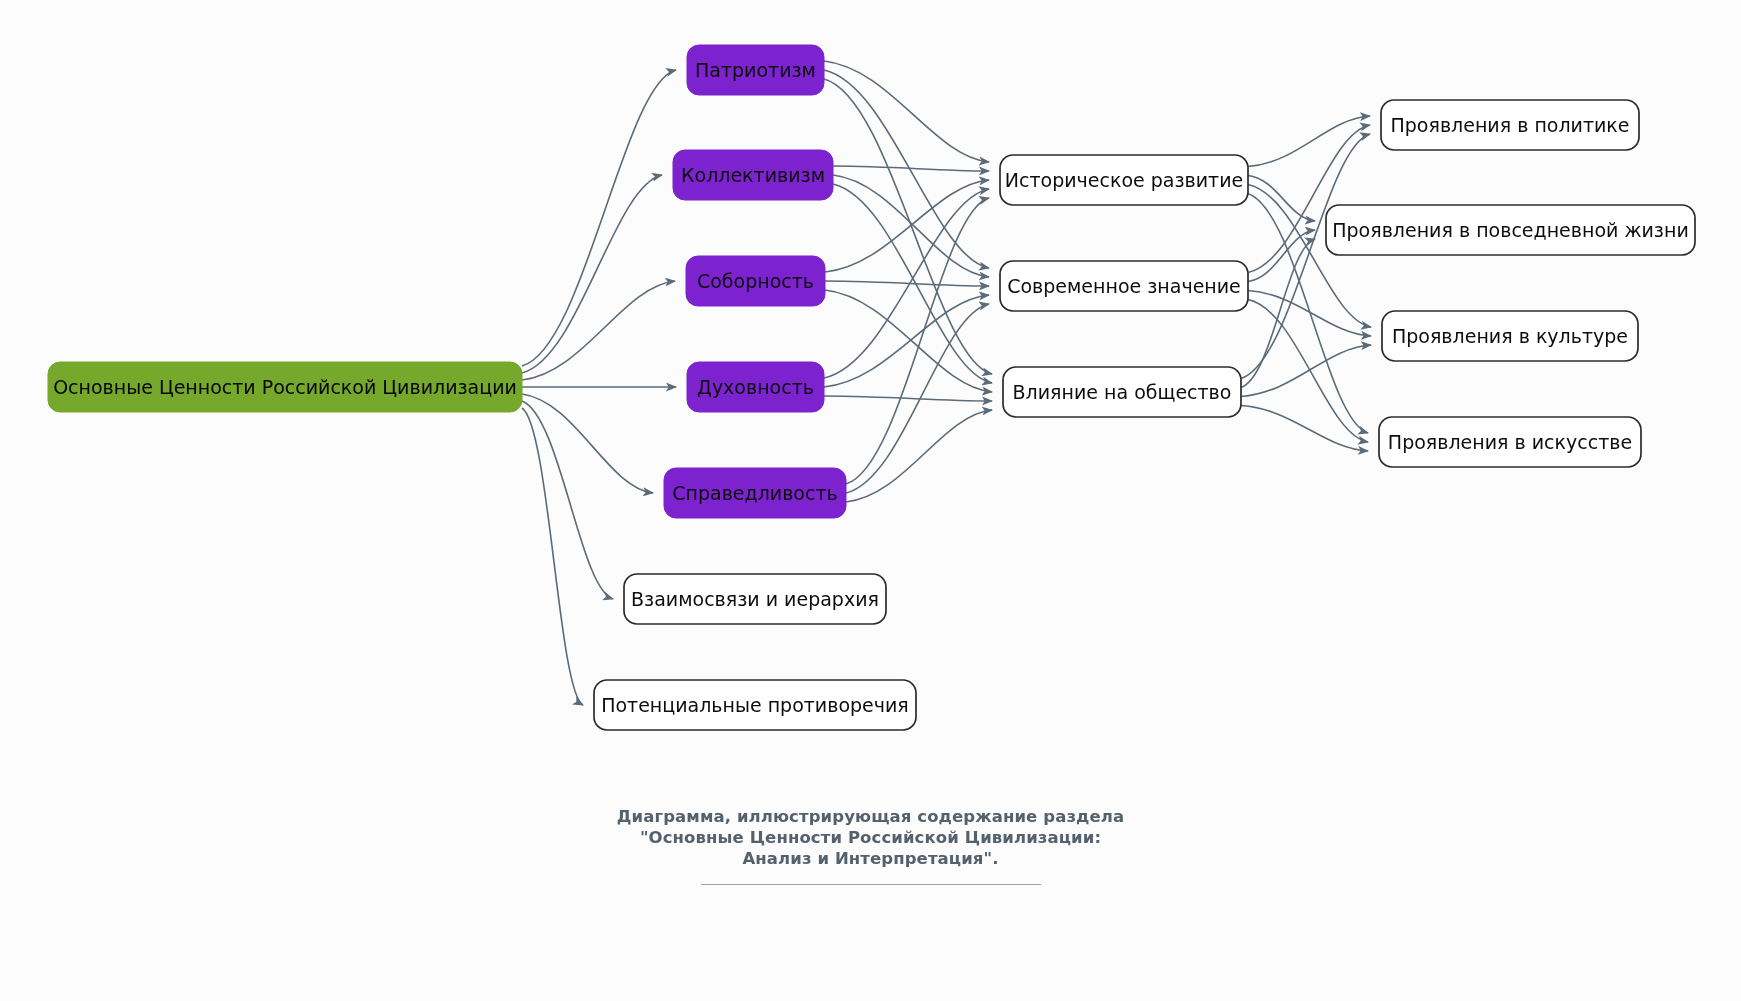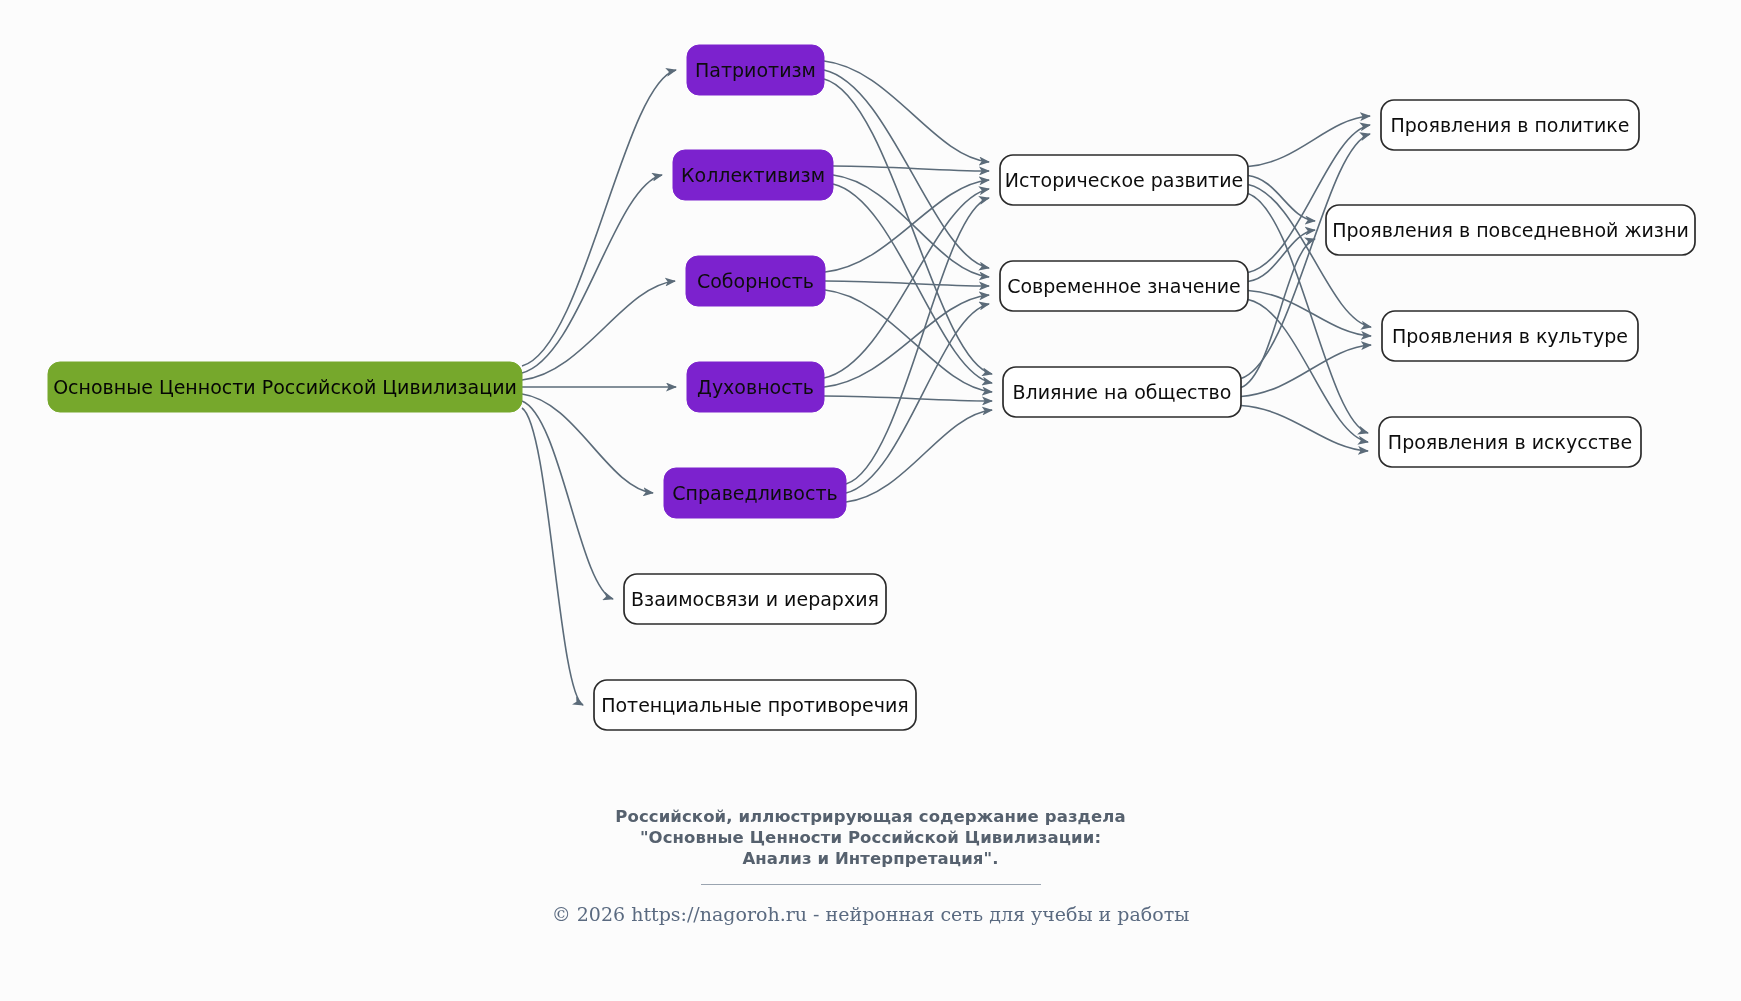--- a/index.html
+++ b/index.html
@@ -191,19 +191,18 @@
           <text x="1510" y="337" class="node-label">Проявления в культуре</text>
         </g>
         <g>
           <rect x="1379" y="417" width="262" height="50" rx="13" ry="13" class="node-shape-plain"></rect>
           <text x="1510" y="443" class="node-label">Проявления в искусстве</text>
         </g>
       </g>
   </svg>
 
   <div class="caption-block">
-    <div class="caption-line">Российской, иллюстрирующая содержание раздела</div>
+    <div class="caption-line">Диаграмма, иллюстрирующая содержание раздела</div>
     <div class="caption-line">"Основные Ценности Российской Цивилизации:</div>
     <div class="caption-line">Анализ и Интерпретация".</div>
     <div class="caption-rule"></div>
-    <div class="footer-line">© 2026 https://nagoroh.ru - нейронная сеть для учебы и работы</div>
   </div>
 </div>
 
 </body></html>

